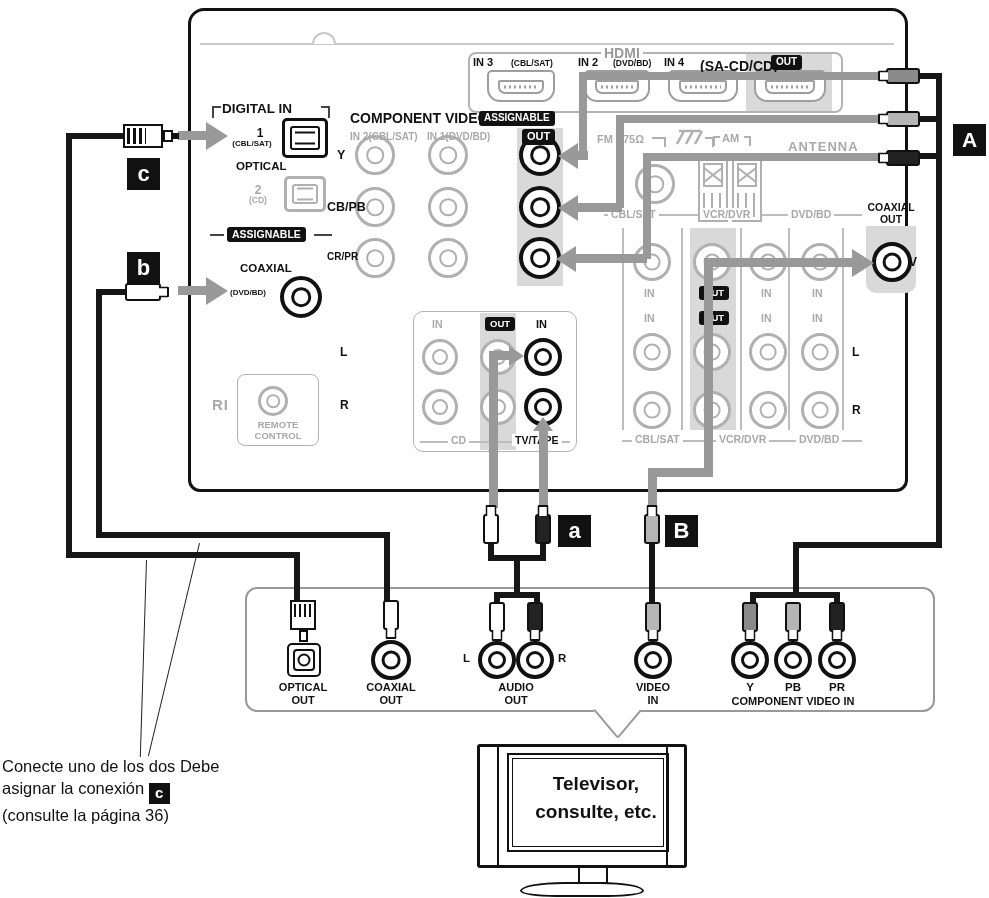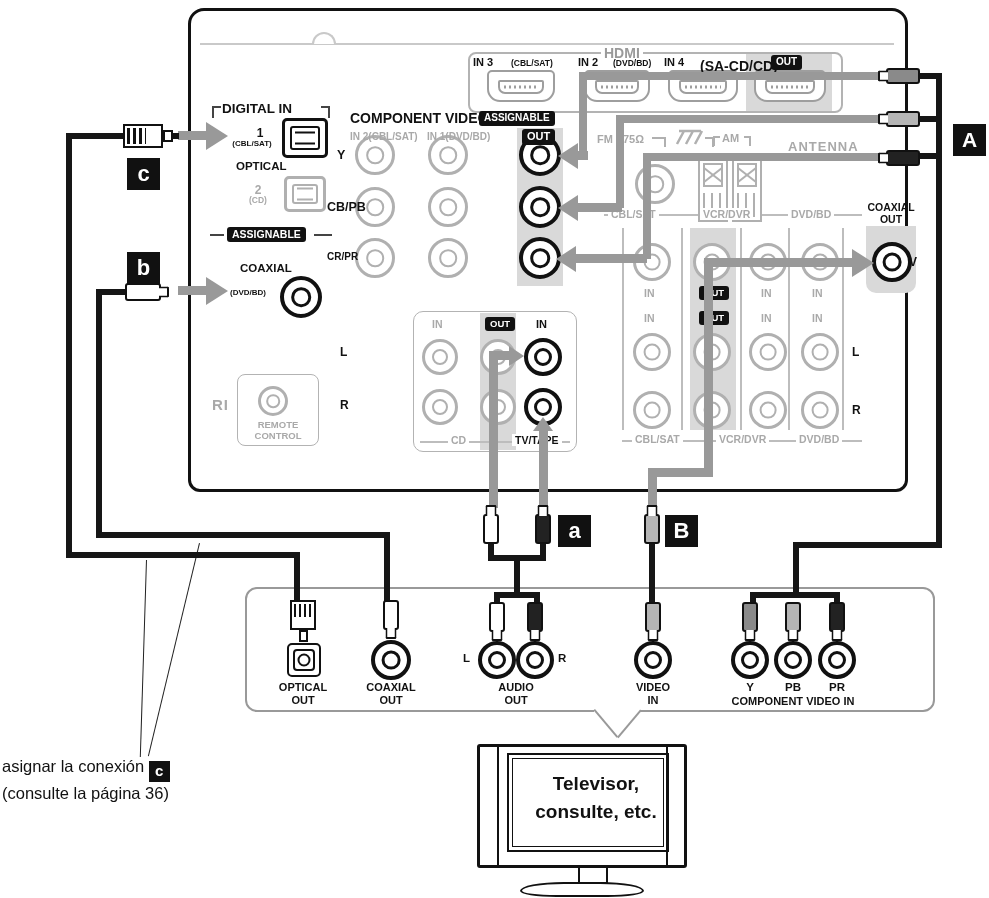--- a/index.html
+++ b/index.html
@@ -317,20 +317,21 @@
   <div class="jack bk" style="left:774px;top:641px;width:38px;height:38px"></div>
   <div class="jack bk" style="left:818px;top:641px;width:38px;height:38px"></div>
   <div class="t c" style="left:735px;top:681px;width:30px;font-size:11.5px">Y</div>
   <div class="t c" style="left:778px;top:681px;width:30px;font-size:11.5px">PB</div>
   <div class="t c" style="left:822px;top:681px;width:30px;font-size:11.5px">PR</div>
   <div class="t c" style="left:718px;top:695px;width:150px;font-size:11px">COMPONENT VIDEO IN</div>
 
   <div class="thin" style="left:146px;top:560px;height:197px;transform:rotate(1.8deg);transform-origin:top left"></div>
   <div class="thin" style="left:199px;top:543px;height:219px;transform:rotate(13.5deg);transform-origin:top left"></div>
   <div class="abs" style="left:2px;top:755px;font-size:16.5px;line-height:22px;color:#111;z-index:12">
+    <div>Conecte uno de los dos Debe</div>
     <div><span>asignar la conexión</span> <span class="tagin">c</span></div>
     <div>(consulte la página 36)</div>
   </div>
 
   <div class="abs" style="left:477px;top:744px;width:210px;height:124px;border:3px solid #111;border-radius:3px;background:#fff;z-index:10"></div>
   <div class="abs" style="left:497px;top:747px;height:118px;border-left:2px solid #111;z-index:11"></div>
   <div class="abs" style="left:666px;top:747px;height:118px;border-left:2px solid #111;z-index:11"></div>
   <div class="abs" style="left:507px;top:753px;width:162px;height:99px;border:2px solid #111;z-index:11"></div>
   <div class="abs" style="left:512px;top:758px;width:152px;height:89px;border:1.5px solid #111;z-index:11"></div>
   <div class="abs" style="left:512px;top:770px;width:168px;text-align:center;font-weight:bold;font-size:19px;line-height:28px;color:#111;z-index:12">

